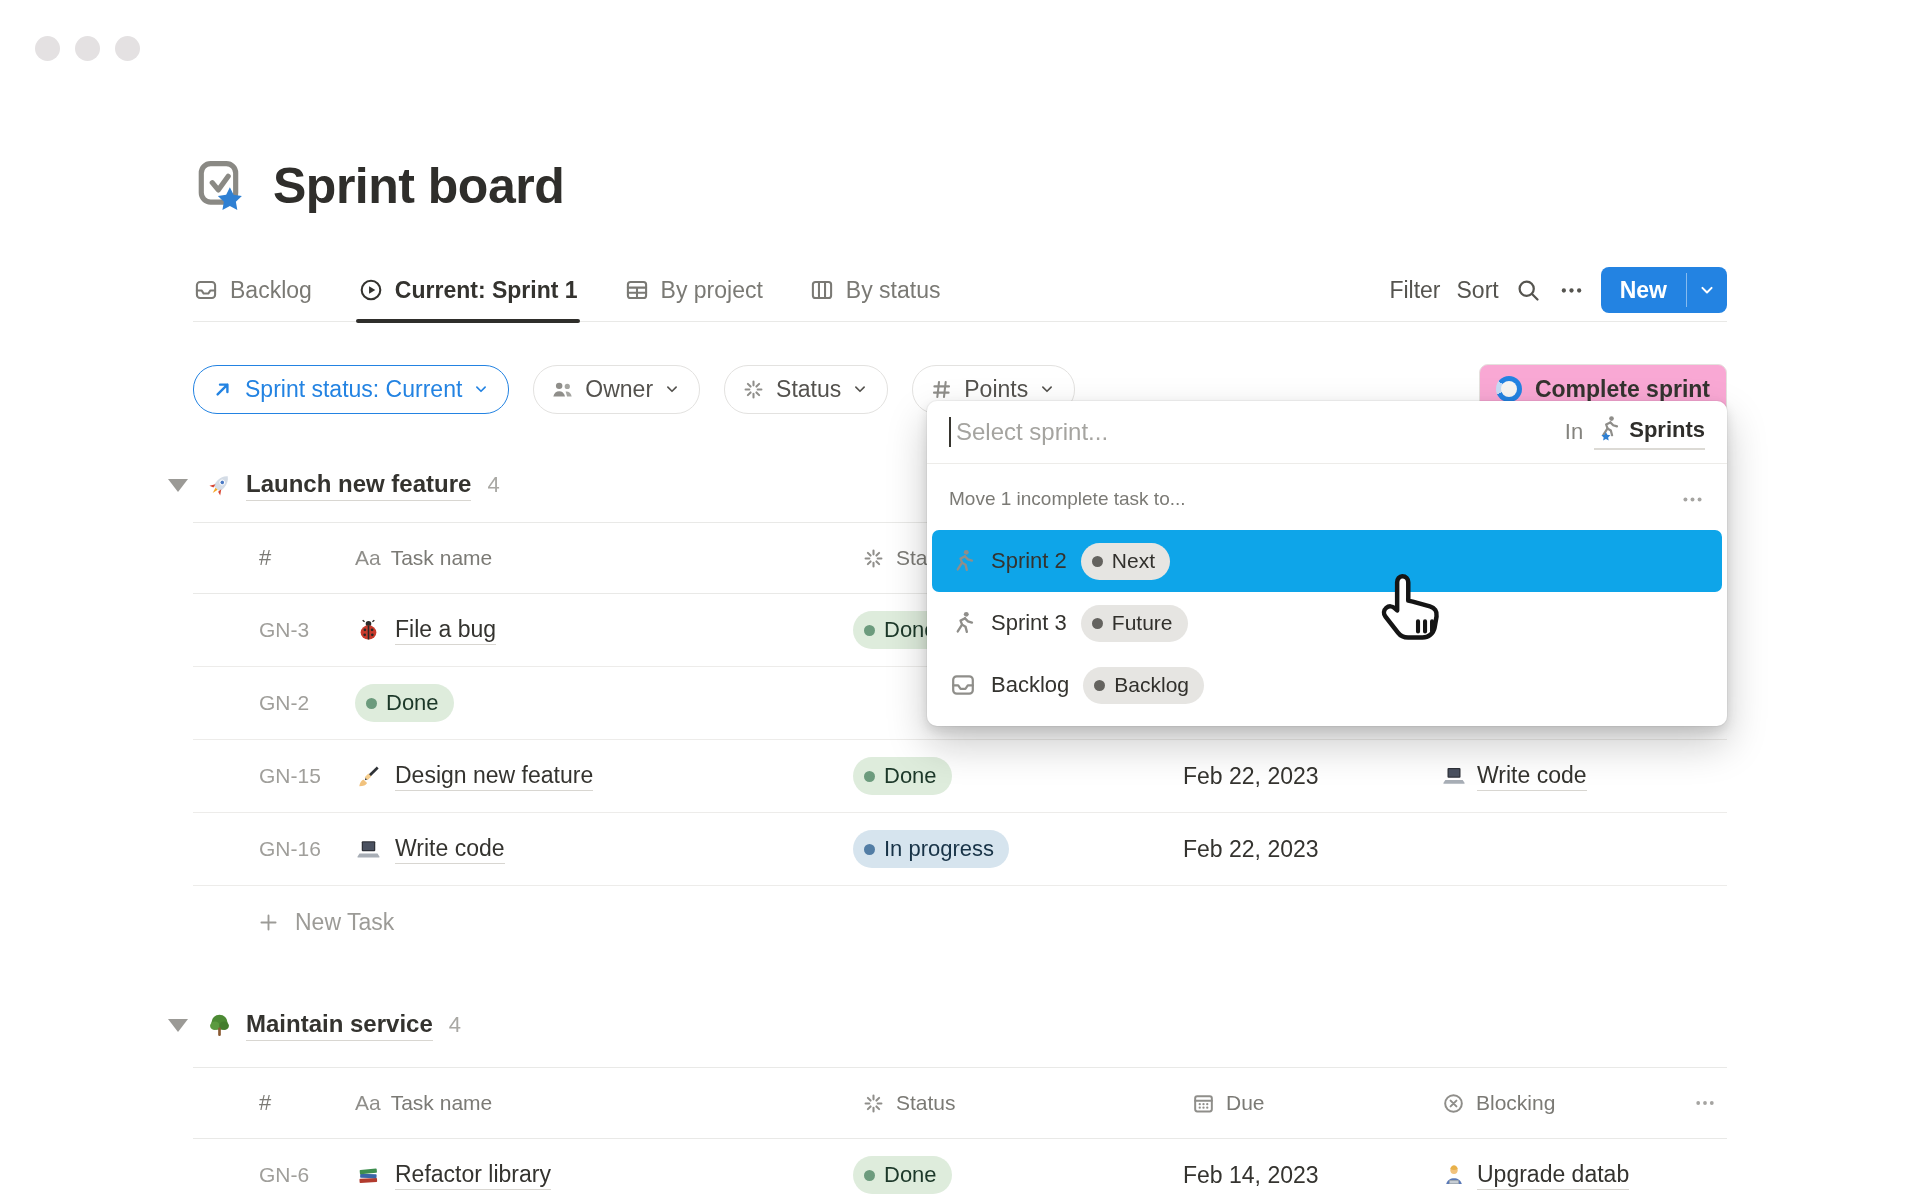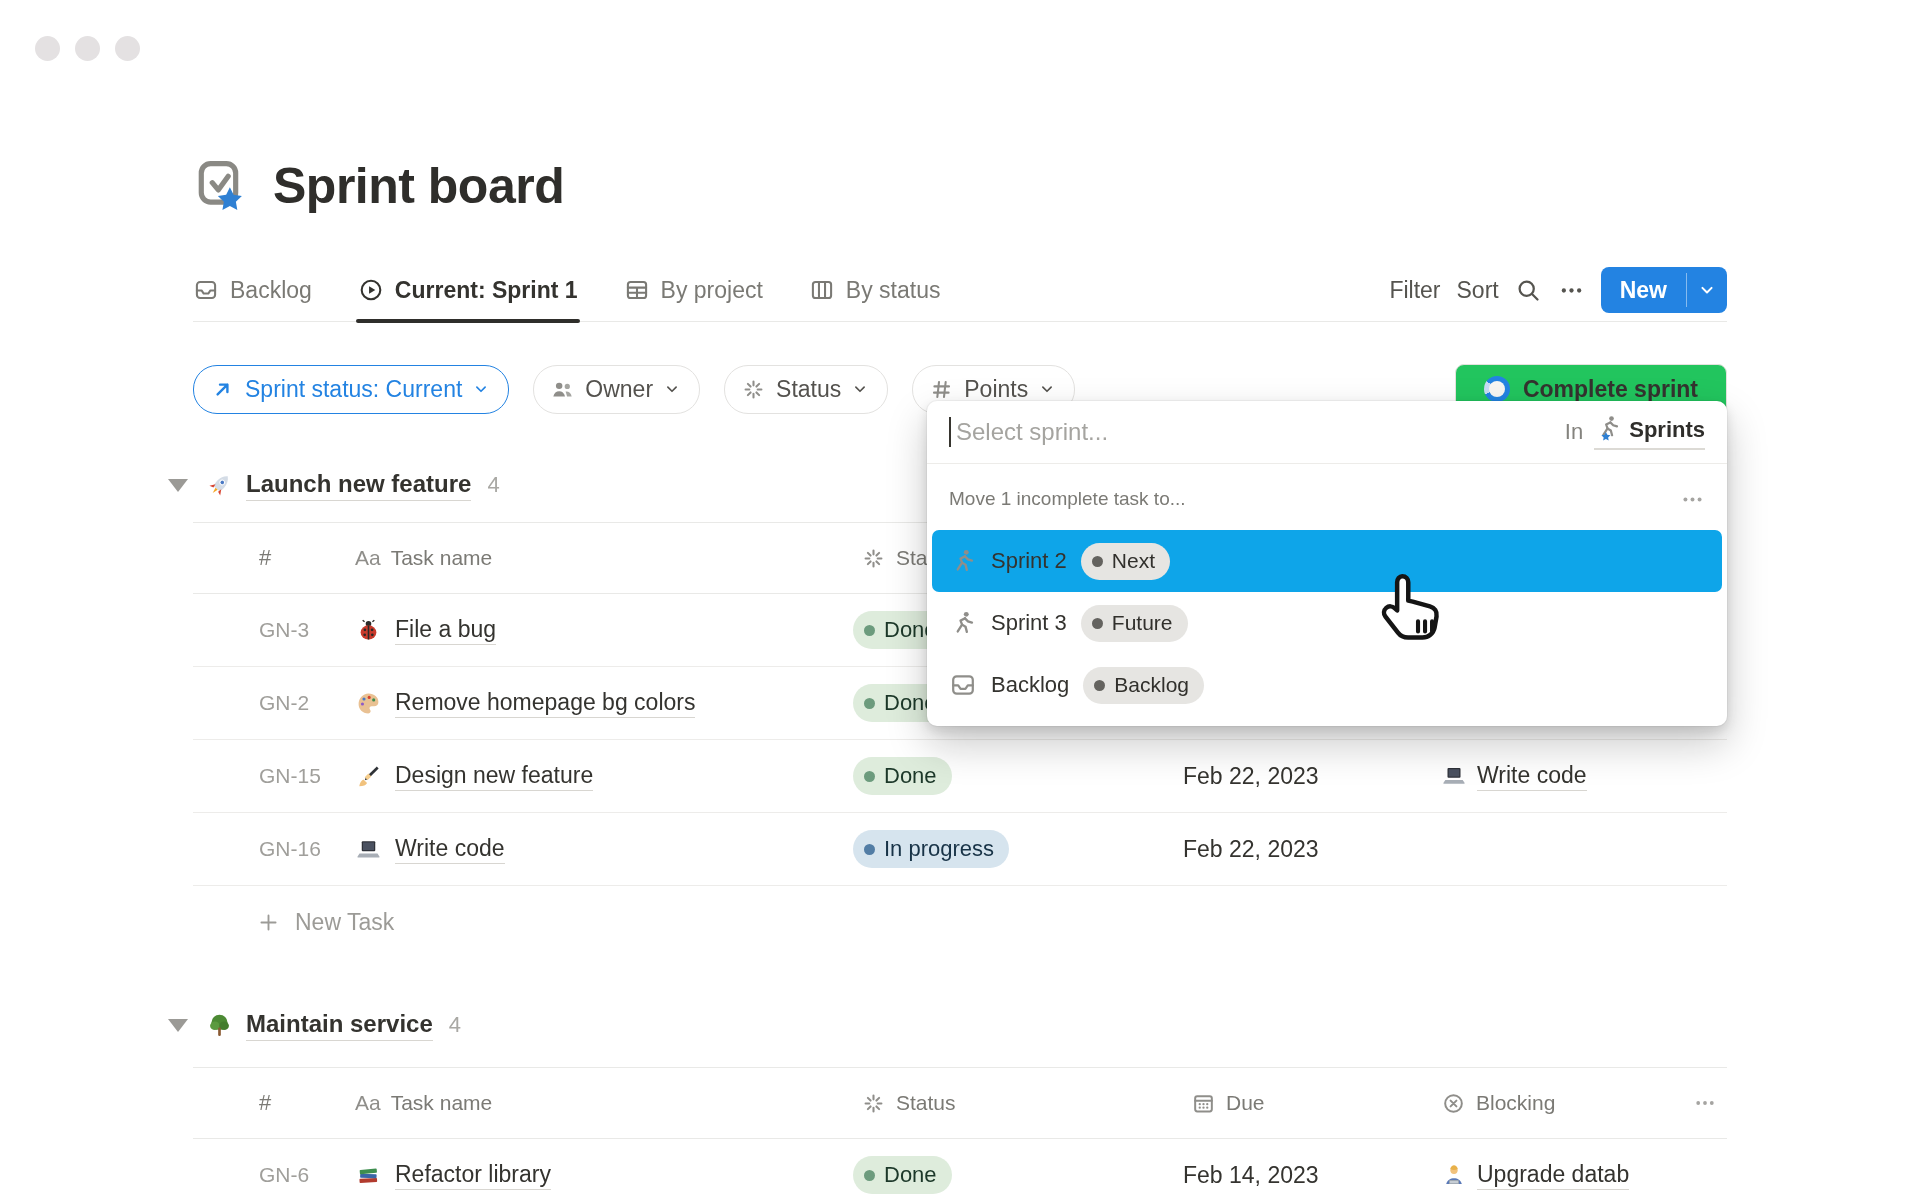--- a/index.html
+++ b/index.html
@@ -29,21 +29,21 @@
   .new-chev{display:flex;align-items:center;padding:0 10px;cursor:pointer;}
   
   .chips-row{margin-top:42px;display:flex;align-items:center;}
   .chips{display:flex;align-items:center;gap:24px;}
   .chip{display:flex;align-items:center;gap:10px;height:47px;padding:0 18px 0 16px;border:1.5px solid #E3E2E0;border-radius:24px;
     font-size:23px;color:#54524E;background:#fff;cursor:pointer;white-space:nowrap;}
   .chip .c-icon{display:flex;color:#8F8E8A;}
   .chip.active{border-color:#2383E2;color:#2383E2;}
   .chip.active .c-icon{color:#2383E2;}
   .chip-chev{display:flex;}
-  .complete-btn{margin-left:auto;display:flex;align-items:center;gap:13px;height:50px;padding:0 28px;background:#22c55e;
+  .complete-btn{margin-left:auto;display:flex;align-items:center;gap:13px;height:50px;padding:0 16px;background:#f9a8d4;
     border:1px solid #E4E2DE;border-radius:9px;font-size:23px;font-weight:600;color:#34332F;cursor:pointer;box-shadow:0 1px 1px rgba(15,15,15,.03);}
   .ring{width:26px;height:26px;border-radius:50%;background:conic-gradient(from -115deg,#C6DCF5 0 62deg,#2383E2 62deg 360deg);position:relative;}
   .ring:after{content:"";position:absolute;inset:5px;border-radius:50%;background:#F7F6F3;}
   
   .group-header{display:flex;align-items:center;height:56px;}
   .g1{margin-top:43px;} .g2{margin-top:39px;}
   .tri{width:0;height:0;border-left:10px solid transparent;border-right:10px solid transparent;border-top:13px solid #9B9A96;
     margin-left:-25px;margin-right:17px;cursor:pointer;}
   .g-icon{margin-right:12px;display:flex;}
   .g-title{font-size:24px;font-weight:600;color:#34332F;border-bottom:1.5px solid #D8D6D1;padding-bottom:2px;cursor:pointer;}
@@ -341,32 +341,20 @@
             <span class="c-status"><span class="badge" style="background:#DEECDC;color:#1C3829">
                 <span class="bdot" style="background:#6C9B7D"></span>
                 <span>Done</span>
               </span></span>
             <span class="c-due"></span>
             <span class="c-block"></span>
             <span></span>
           </div>
           <div class="trow">
             <span class="c-id">GN-2</span>
-            <span class="c-name">
-              <span class="e-ic">
-                <svg width="27" height="27" viewBox="0 0 24 24">
-                  <path d="M12 3.2c5 0 8.8 3.3 8.8 7.4 0 2.6-1.8 3.9-3.8 3.9h-2.2c-1.1 0-1.9.8-1.9 1.8 0 .5.2.9.5 1.3.3.4.5.8.5 1.3 0 1.1-1 1.9-2.2 1.9-5 0-8.5-3.8-8.5-8.4S7 3.2 12 3.2z" fill="#E9C193"></path>
-                  <circle cx="8" cy="8" r="1.4" fill="#4A79C4"></circle>
-                  <circle cx="12.6" cy="6.6" r="1.4" fill="#D8432F"></circle>
-                  <circle cx="16.6" cy="8.8" r="1.4" fill="#3E8E4F"></circle>
-                  <circle cx="6.6" cy="12.4" r="1.4" fill="#8E5AC8"></circle>
-                </svg>
-              </span>
-              <span class="link">Remove homepage bg colors</span>
-            </span>
             <span class="c-status"><span class="badge" style="background:#DEECDC;color:#1C3829">
                 <span class="bdot" style="background:#6C9B7D"></span>
                 <span>Done</span>
               </span></span>
             <span class="c-due"></span>
             <span class="c-block"></span>
             <span></span>
           </div>
           <div class="trow">
             <span class="c-id">GN-15</span>

